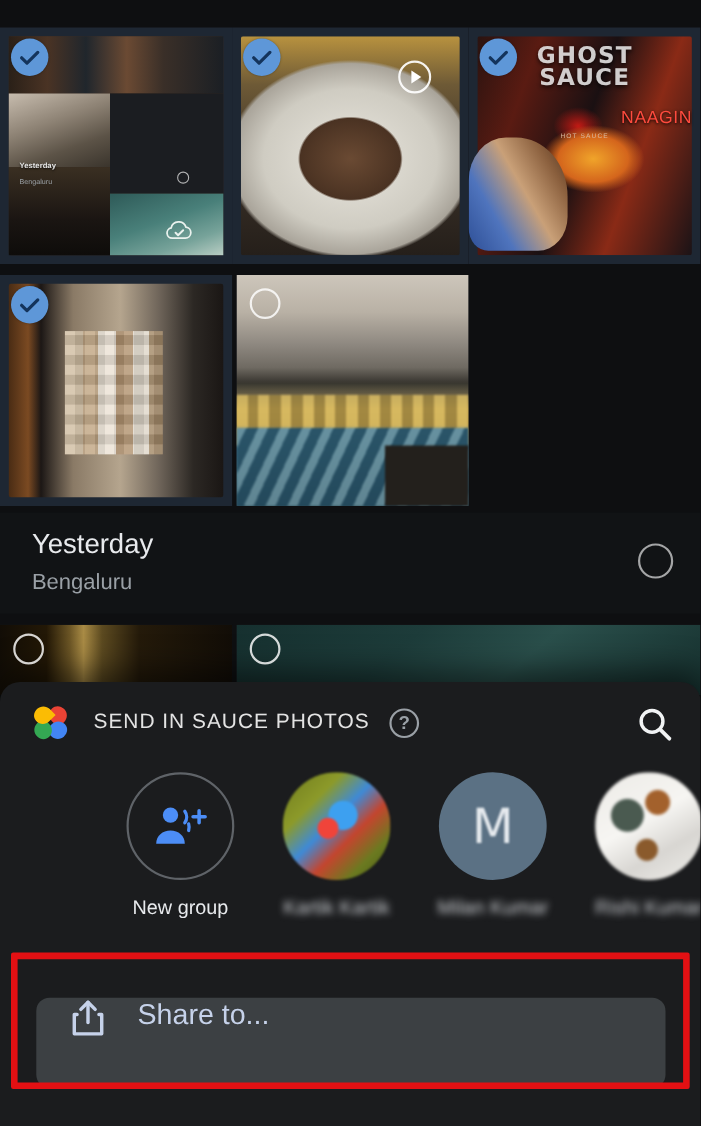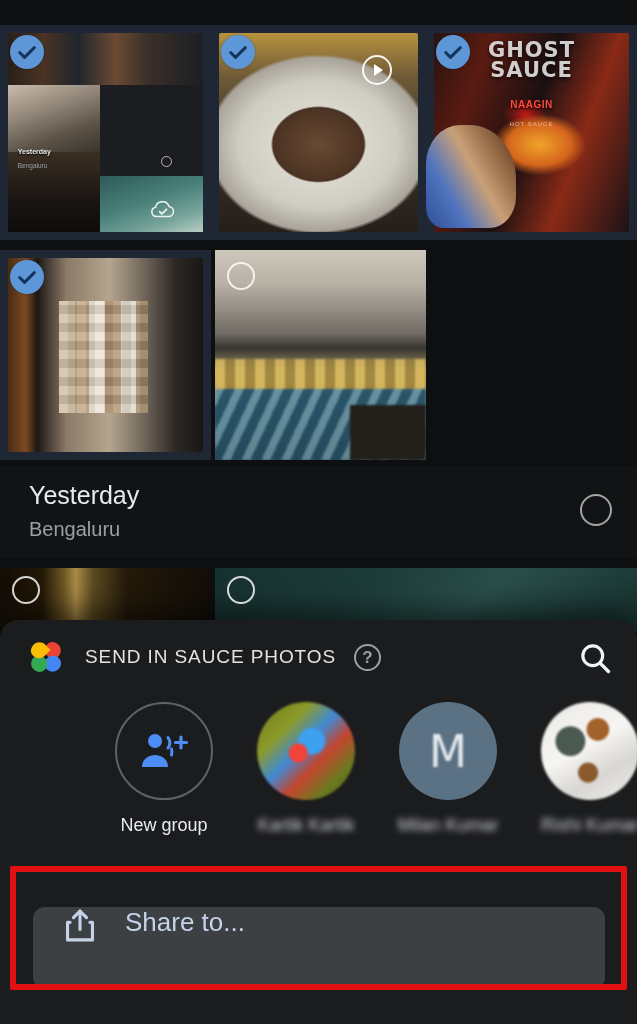--- a/index.html
+++ b/index.html
@@ -131,22 +131,22 @@
     position: absolute; left: 0; right: 0; top: 4%;
     text-align: center; color: #e7e7e7;
     font-family: "DejaVu Sans", sans-serif;
     font-weight: 700; font-size: 21px; line-height: .95;
     letter-spacing: 1px;
     text-shadow: 0 2px 4px rgba(0,0,0,.8);
     opacity: .88;
   }
   .chips-sub {
     position: absolute; left: 0; right: 0; top: 33%;
-    text-align: center; color: #ff4b3e;
-    font-weight: 700; font-size: 10px; letter-spacing: .5px;
+    text-align: right; color: #ff4b3e;
+    font-weight: 400; font-size: 16px; letter-spacing: .5px;
     text-shadow: 0 1px 3px #000;
   }
   .chips-sub2 {
     position: absolute; left: 0; right: 0; top: 44%;
     text-align: center; color: #d8b9a0; font-size: 6px; letter-spacing: 1px;
   }
   .chips-hand {
     position: absolute; left: -4%; bottom: 2%;
     width: 46%; height: 52%;
     background: linear-gradient(60deg,#2e4f96 0%,#4f74bd 28%,#c9a078 55%,#8a5f3d 80%,#4a2f1e 100%);

